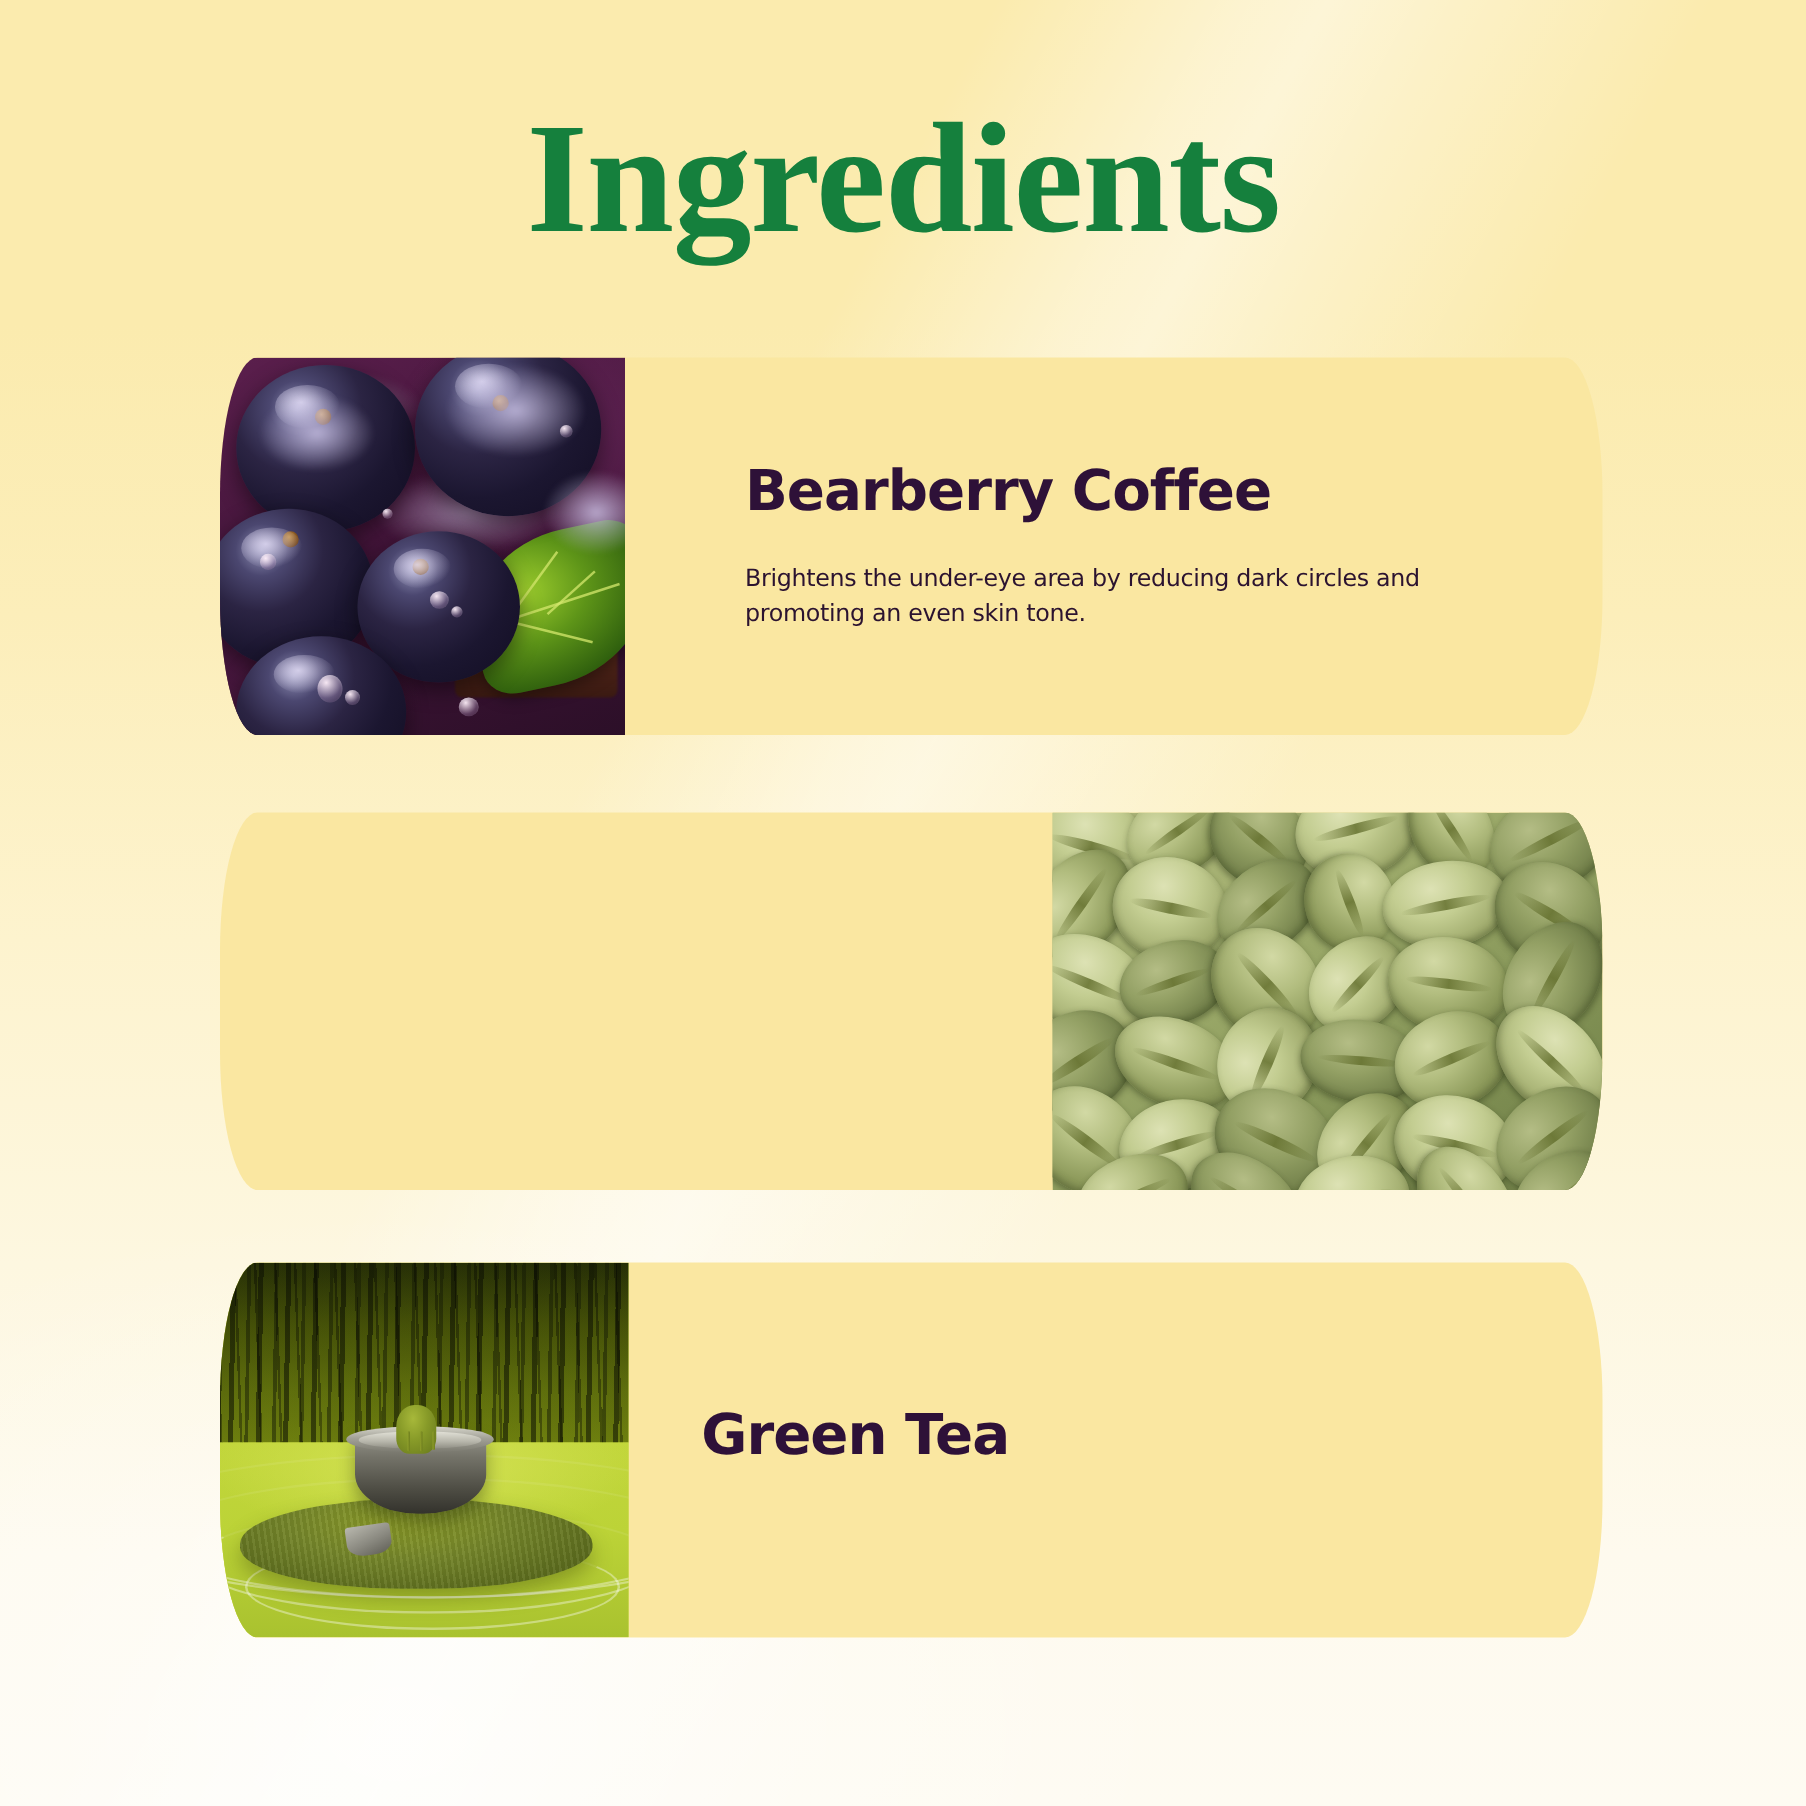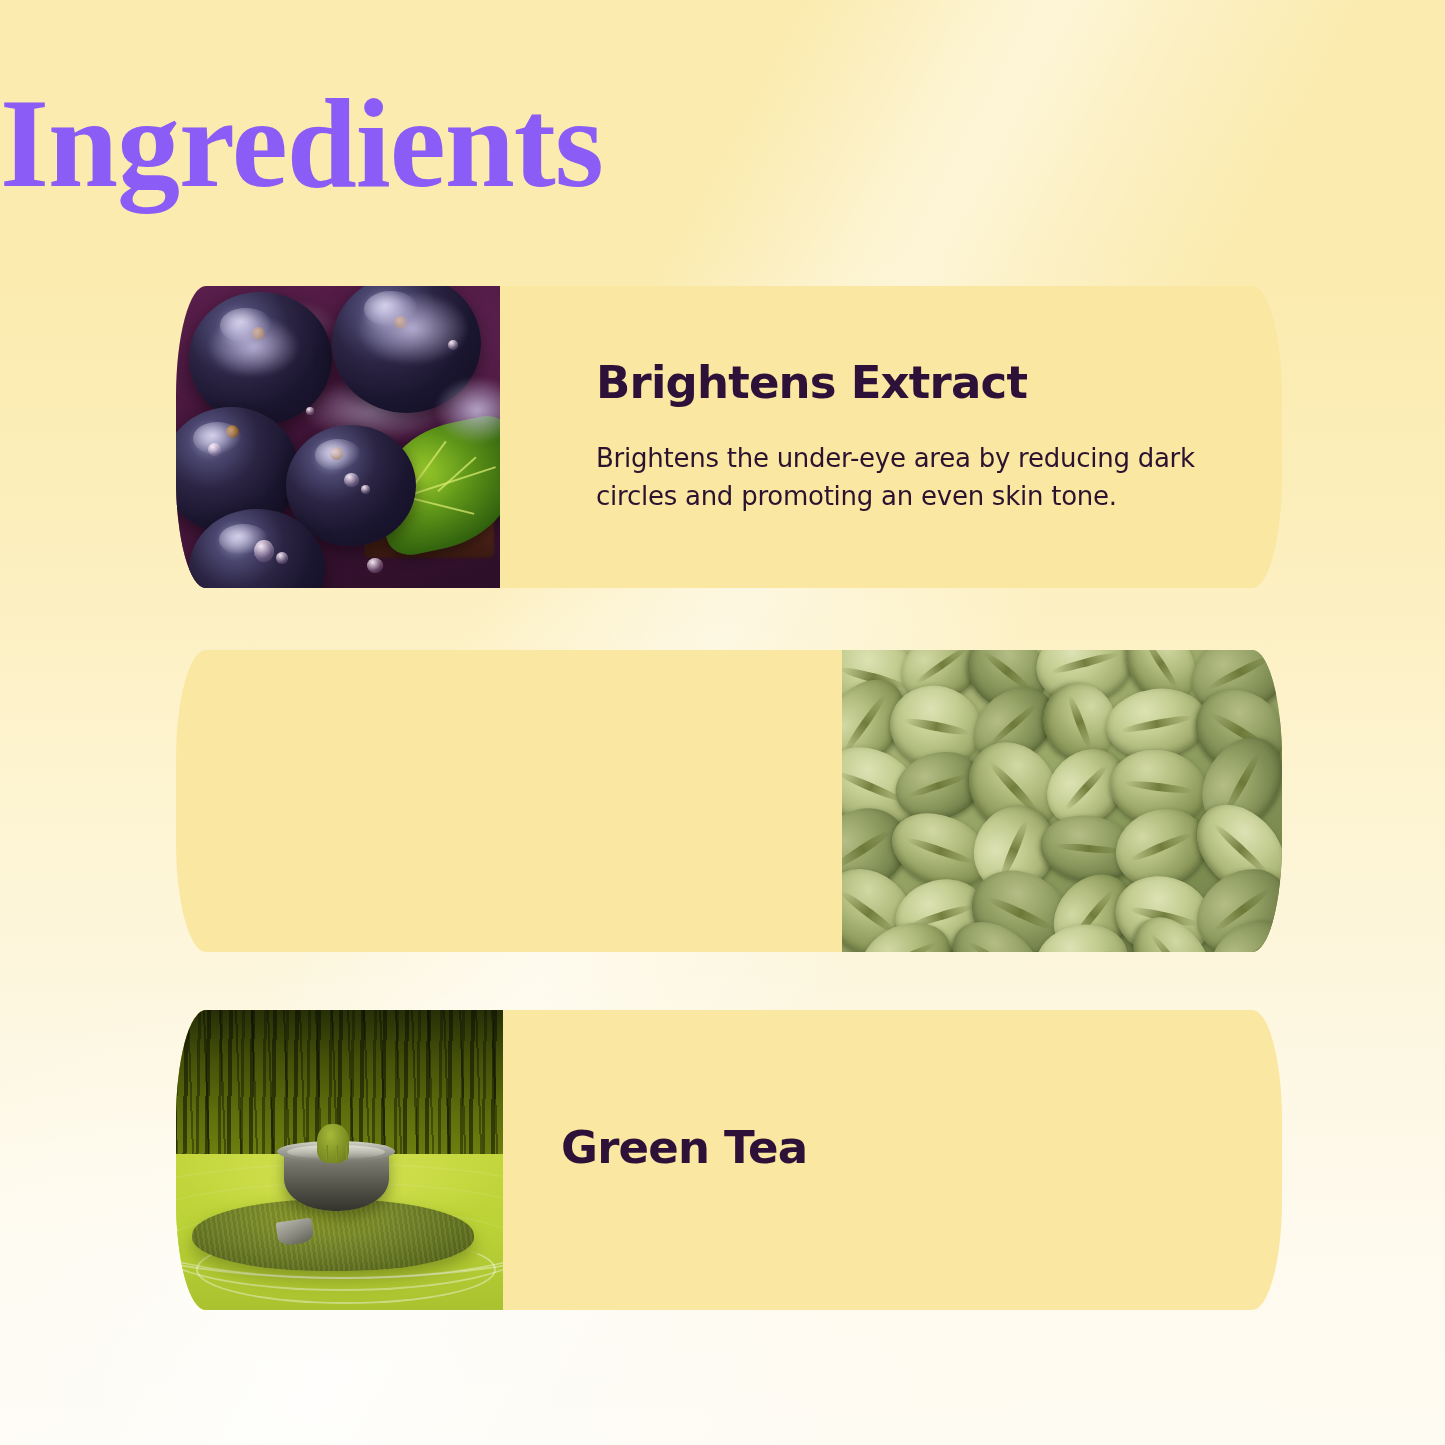--- a/index.html
+++ b/index.html
@@ -45,25 +45,26 @@
     position:absolute; inset:0;
     background:
       radial-gradient(ellipse 900px 600px at 22% 96%,
         rgba(255,255,255,0.55) 0%, rgba(255,255,255,0) 70%);
   }
 
   
   .page-title {
     position:absolute;
     top:78px; left:0; right:0;
+    text-align:center;
     font-family:"Liberation Serif", serif;
     font-size:126px;
     line-height:1.05;
     letter-spacing:-1px;
-    color:#8b5cf6;
+    color:#15803d;
     z-index:5;
   }
 
   
   .card {
     position:absolute;
     z-index:4;
   }
 
   
@@ -95,21 +96,21 @@
     font-family:"DejaVu Sans", sans-serif;
     font-weight:bold;
     font-size:45px;
     line-height:1.06;
     letter-spacing:-0.8px;
     color:#2E1138;
     margin-bottom:34px;
   }
   .ing-desc {
     font-family:"DejaVu Sans", sans-serif;
-    font-size:26px;
+    font-size:19px;
     line-height:1.44;
     letter-spacing:-0.25px;
     color:#2B1330;
   }
 
   
   #card-1 { left:176px; top:286px; width:1106px; height:302px; }
   #card-1 .panel { border-radius:30px / 110px; }
   #card-1 .shot  { left:0px; width:324px; }
   #card-1 .txt   { left:420px; width:640px; }
@@ -359,21 +360,21 @@
         <div class="droplet" style="left:57%;top:66%;width:9px;height:9px;"></div>
         <div class="droplet" style="left:24%;top:84%;width:20px;height:22px;"></div>
         <div class="droplet" style="left:31%;top:88%;width:12px;height:12px;"></div>
         <div class="droplet" style="left:59%;top:90%;width:16px;height:15px;"></div>
         <div class="droplet" style="left:84%;top:18%;width:10px;height:10px;"></div>
         <div class="droplet" style="left:40%;top:40%;width:8px;height:8px;"></div>
       </div>
     </div>
 
     <div class="txt">
-      <div class="ing-title">Brightens Extract</div>
+      <div class="ing-title">Bearberry Coffee</div>
       <div class="ing-desc">Brightens the under-eye area by reducing dark circles and promoting an even skin tone.</div>
     </div>
 
   </div>
 </section>
 
 <section id="card-2" class="card">
   <div class="panel right-img">
 
     <div class="shot">

